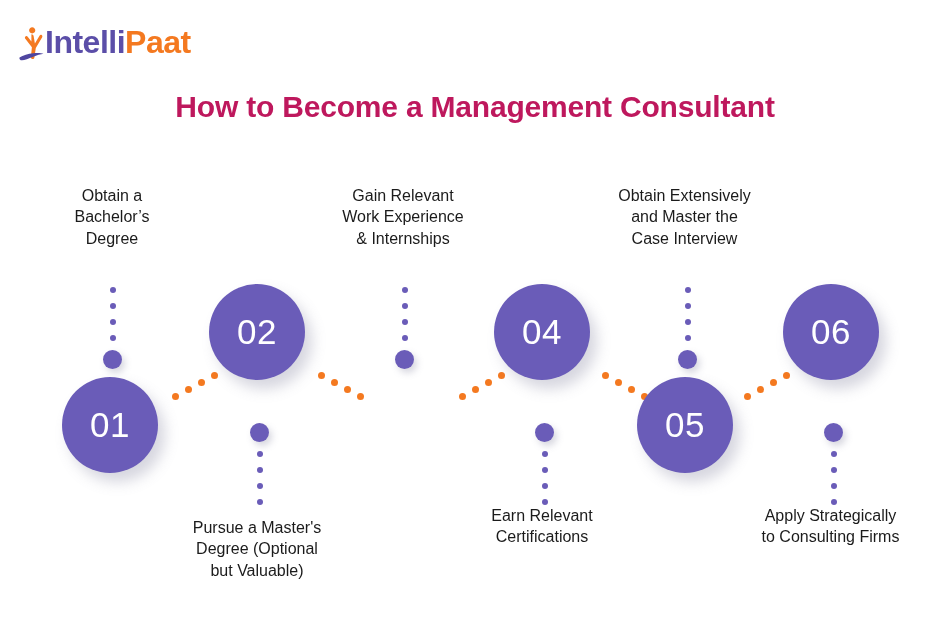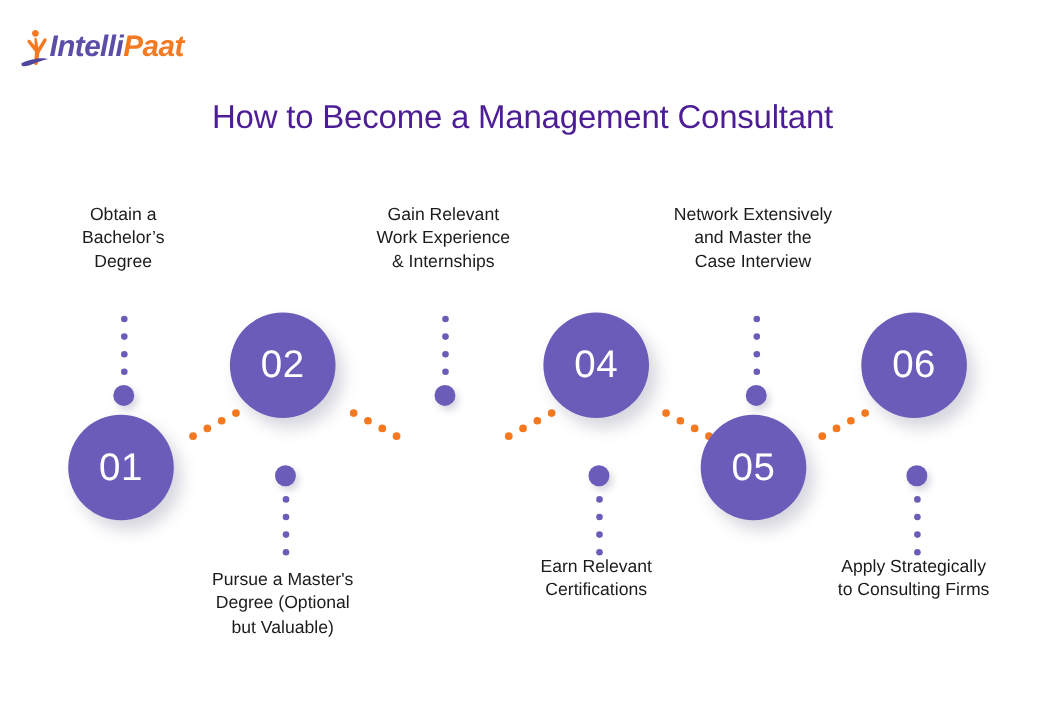--- a/index.html
+++ b/index.html
@@ -29,40 +29,39 @@
     display: flex;
     align-items: center;
   }
   .logo-mark {
     position: relative;
     width: 26px;
     height: 40px;
     margin-right: 1px;
   }
   .logo-text {
-    font-size: 27px;
+    font-size: 32px;
     font-weight: 700;
     letter-spacing: -0.5px;
     line-height: 1;
     white-space: nowrap;
-    font-style: italic;
   }
   .logo-text .intelli { color: #5b4ea8; }
   .logo-text .paat { color: #f47920; }
 
   
   .title {
     position: absolute;
     left: 0;
     top: 90px;
     width: 950px;
     text-align: center;
     font-size: 30px;
-    font-weight: 400;
-    color: #4c1d95;
+    font-weight: 700;
+    color: #be185d;
     letter-spacing: -0.2px;
   }
 
   
   .circle {
     position: absolute;
     width: 96px;
     height: 96px;
     border-radius: 50%;
     background: #6a5cb8;
@@ -258,21 +257,21 @@
     <div>Work Experience</div>
     <div>&amp; Internships</div>
   </div>
 
   <div class="label" style="left:452px; top:505px; width:180px;">
     <div>Earn Relevant</div>
     <div>Certifications</div>
   </div>
 
   <div class="label" style="left:582px; top:185px; width:205px;">
-    <div>Network Extensively</div>
+    <div>Obtain Extensively</div>
     <div>and Master the</div>
     <div>Case Interview</div>
   </div>
 
   <div class="label" style="left:728px; top:505px; width:205px;">
     <div>Apply Strategically</div>
     <div>to Consulting Firms</div>
   </div>
 
 </div>

